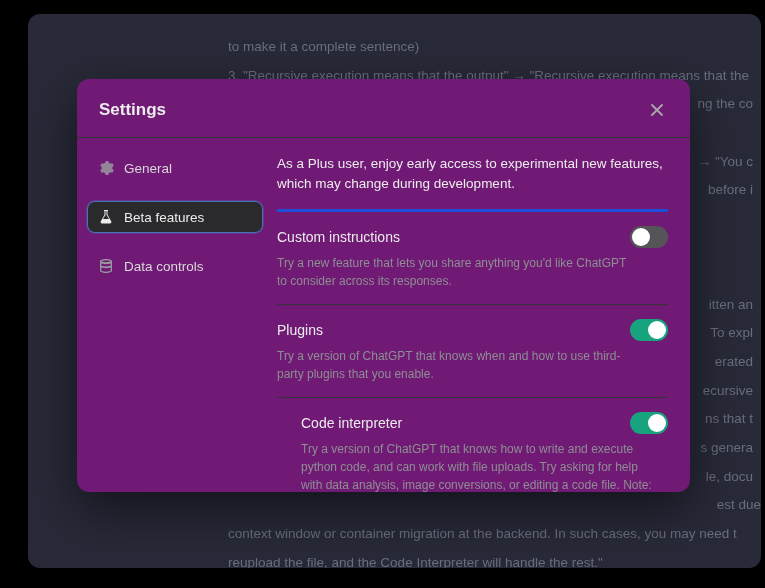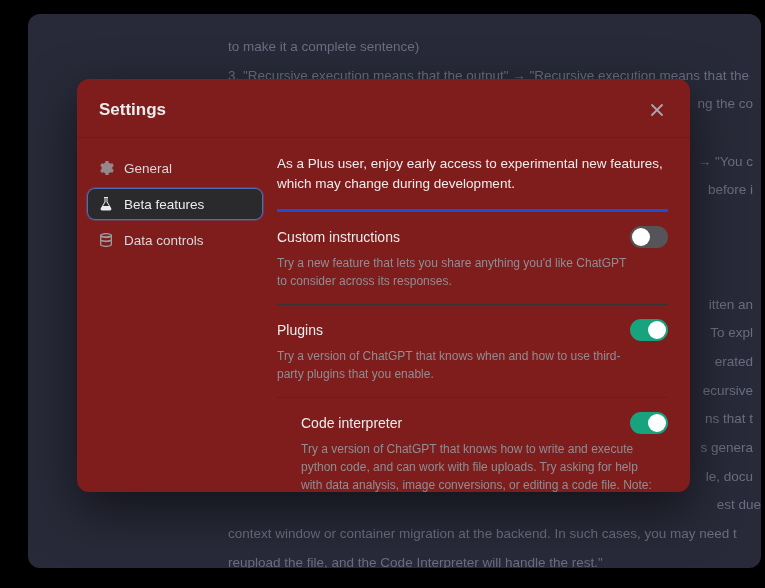--- a/index.html
+++ b/index.html
@@ -27,21 +27,21 @@
   .bg-text p { margin-bottom: 3px; }
   .overlay {
     position: absolute;
     inset: 0;
     background: rgba(0,0,0,0.12);
   }
   .modal {
     position: absolute;
     top: 79px; left: 77px;
     width: 613px; height: 413px;
-    background: #7f1d1d;
+    background: #701a75;
     border-radius: 12px;
     box-shadow: 0 18px 50px rgba(0,0,0,0.55);
     display: flex;
     flex-direction: column;
     color: #ececec;
   }
   .modal-header {
     display: flex;
     align-items: center;
     justify-content: space-between;
@@ -63,21 +63,21 @@
   .modal-body {
     flex: 1;
     display: flex;
     overflow: hidden;
   }
   .sidebar {
     width: 196px;
     padding: 14px 10px;
     display: flex;
     flex-direction: column;
-    gap: 4px;
+    gap: 17px;
   }
   .sidebar-item {
     display: flex;
     align-items: center;
     gap: 10px;
     padding: 7px 10px;
     border-radius: 8px;
     font-size: 13.5px;
     color: #d8d8da;
     cursor: pointer;

